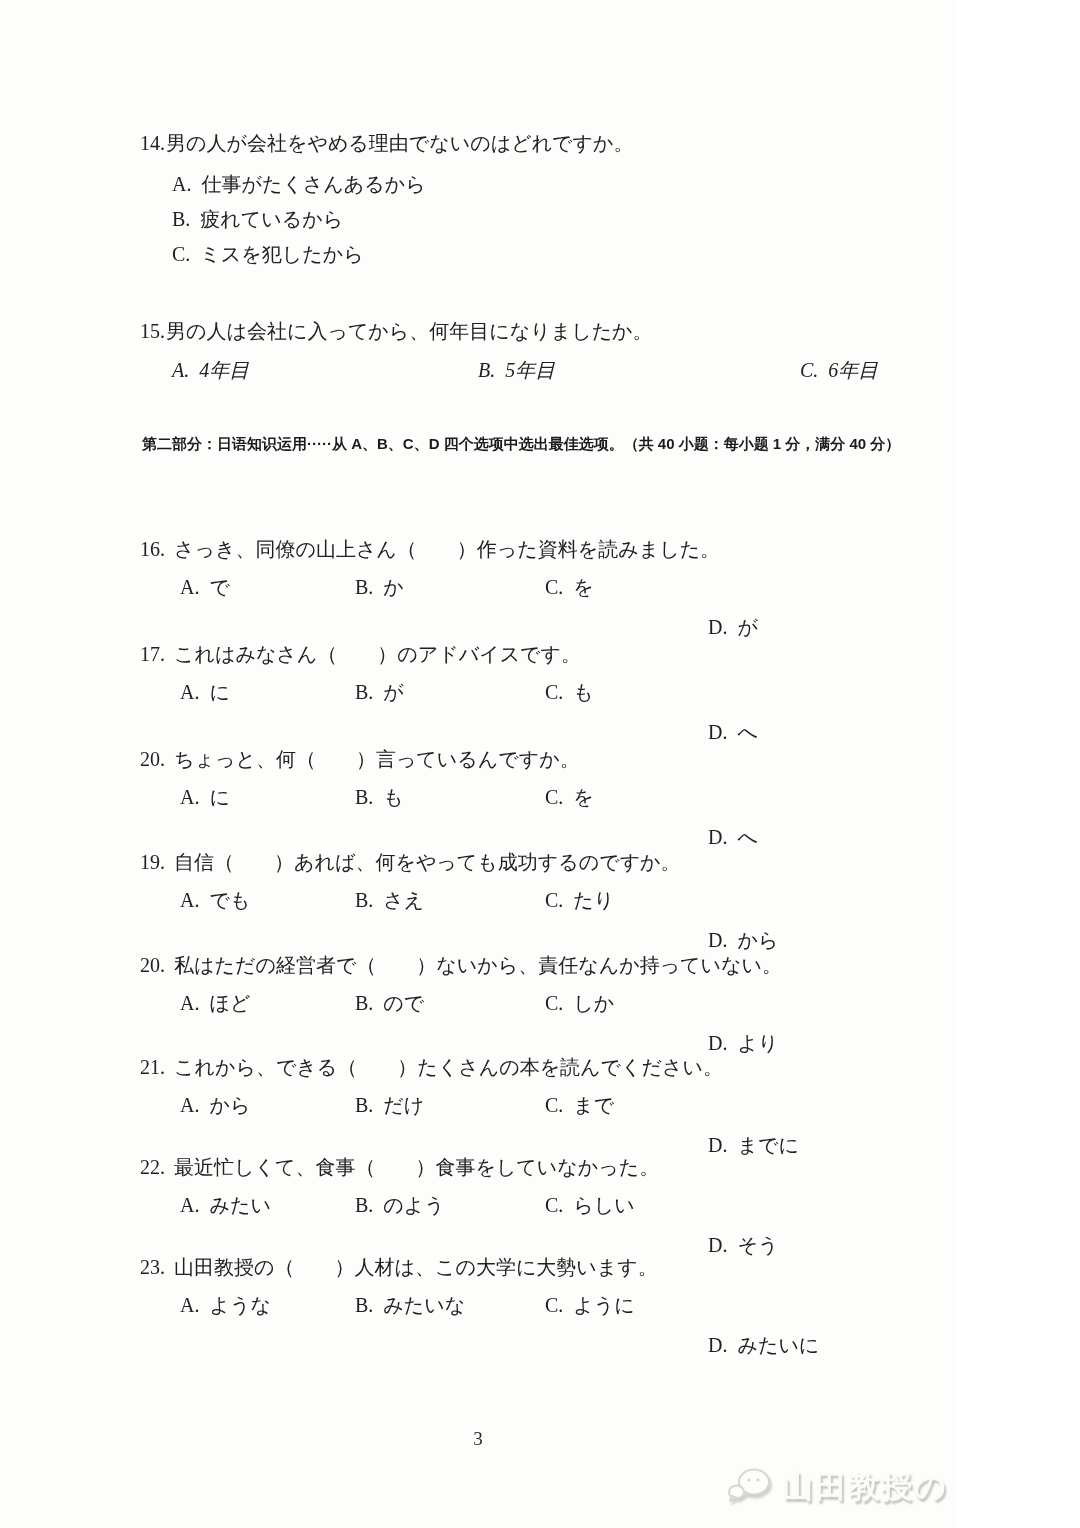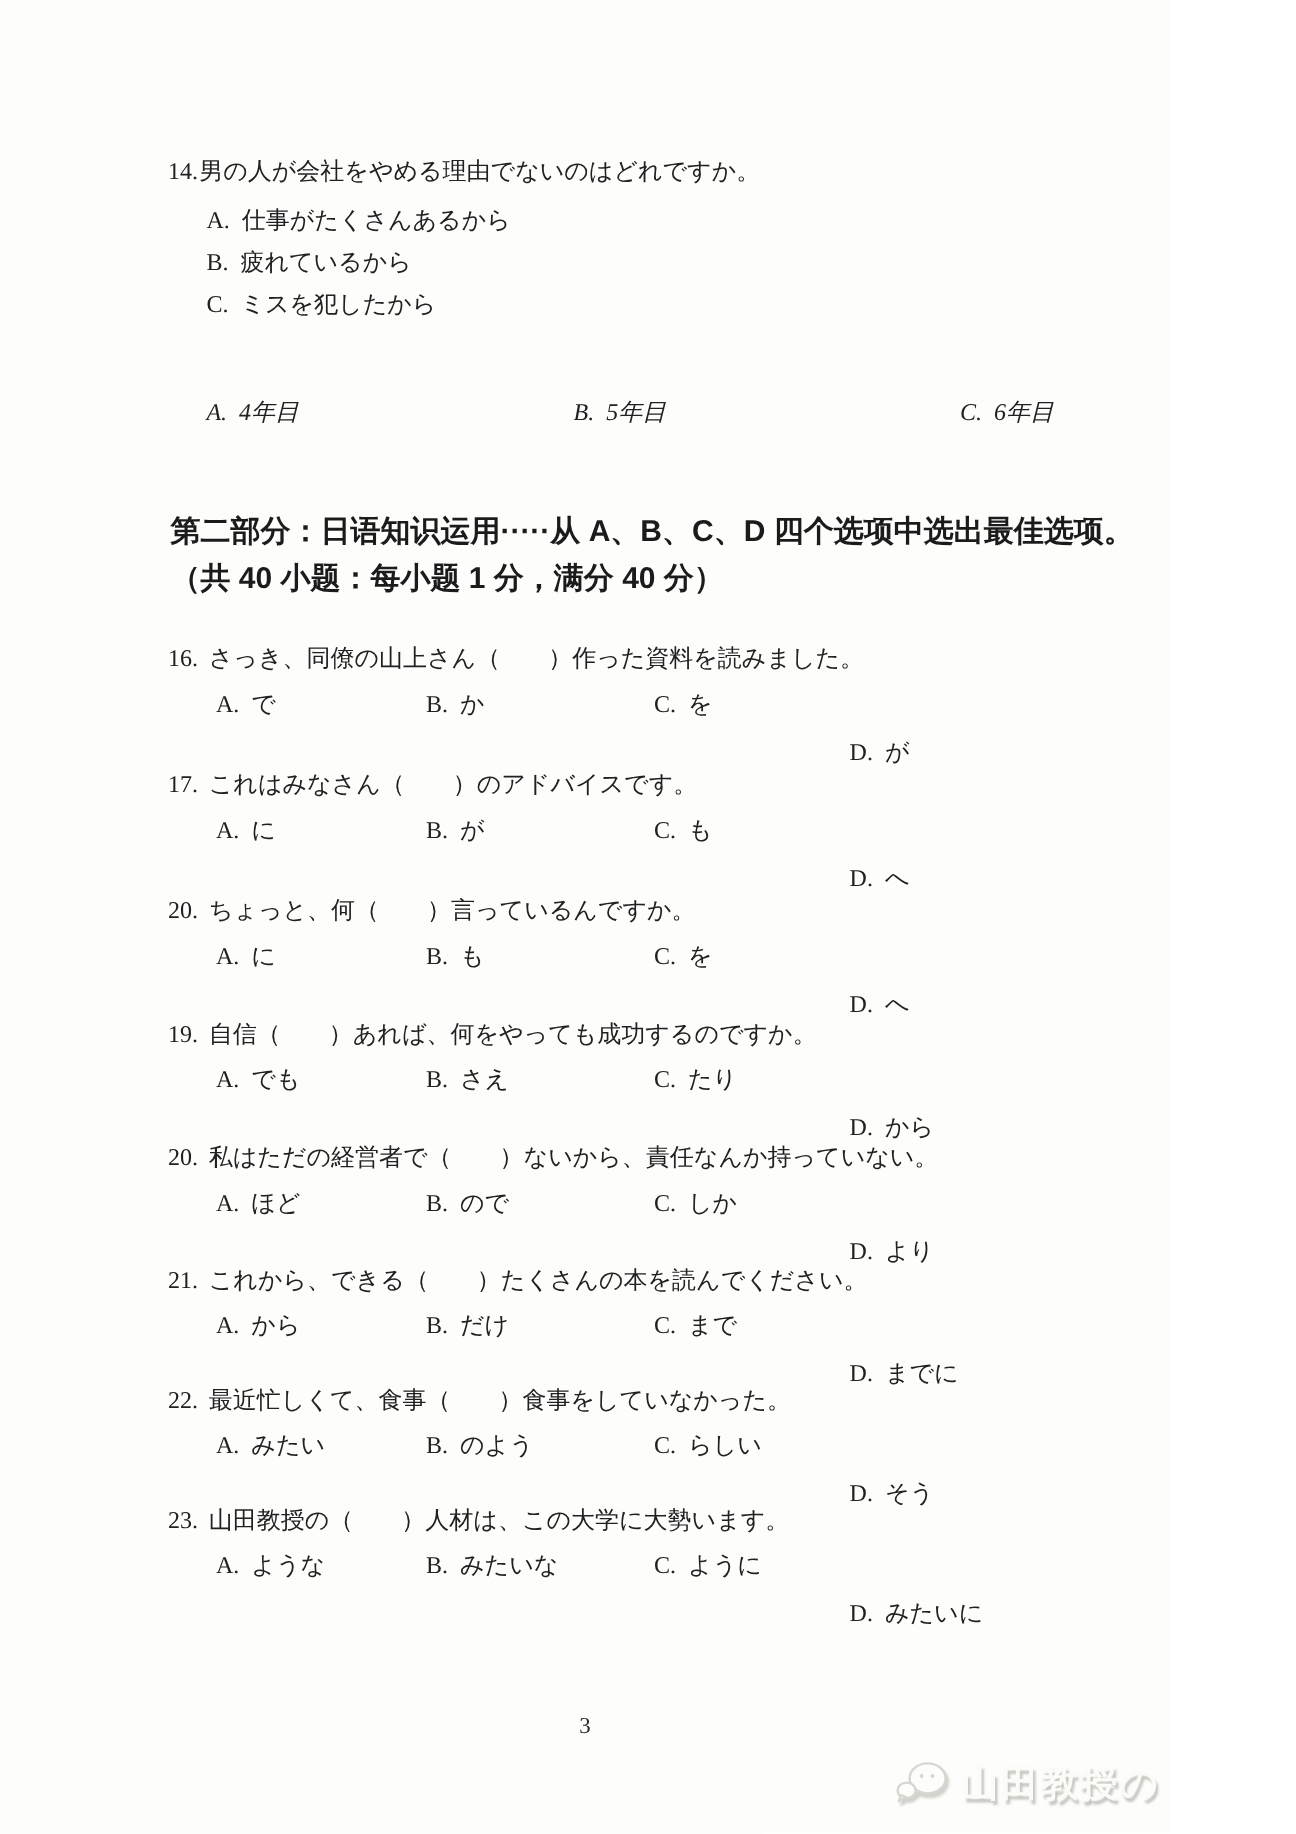--- a/index.html
+++ b/index.html
@@ -3,21 +3,20 @@
 <meta charset="utf-8">
 <style>
   html,body{margin:0;padding:0;background:#ffffff;}
   .page{
     position:relative;
     width:956px;height:1528px;
     background:#fdfdfc;
     font-family:"Liberation Serif", serif;
     color:#212121;
     overflow:hidden;
-    padding-left:19px;
   }
   .q{
     position:absolute;
     left:140px;
     width:830px;
     font-size:20px;
     line-height:26px;
   }
   .q-line{white-space:nowrap;}
   .num{display:inline-block;}
@@ -33,21 +32,21 @@
   .lab{margin-right:10px;}
   .oa{left:40px;} .ob{left:215px;} .oc{left:405px;} .od{left:568px;margin-top:40px;}
   .o15a{left:32px;} .o15b{left:338px;} .o15c{left:660px;}
   
   .sec-header{
     position:absolute;
     left:142px;top:424px;
     width:818px;
     font-family:"Liberation Sans", sans-serif;
     font-weight:700;
-    font-size:25px;
+    font-size:15px;
     line-height:39px;
     color:#1b1b1b;
   }
   .page-num{
     position:absolute;
     top:1428px;left:0;
     width:100%;
     text-align:center;
     font-size:19px;
     color:#2a2a2a;
@@ -78,20 +77,23 @@
       <span class="num tight">14.</span><span>男の人が会社をやめる理由でないのはどれですか。</span>
     </div>
     <div class="opts-v">
       <div class="opt"><span class="lab">A.</span><span>仕事がたくさんあるから</span></div>
       <div class="opt"><span class="lab">B.</span><span>疲れているから</span></div>
       <div class="opt"><span class="lab">C.</span><span>ミスを犯したから</span></div>
     </div>
   </section>
 
   <section class="q" style="top:318px">
+    <div class="q-line">
+      <span class="num tight">15.</span><span>男の人は会社に入ってから、何年目になりましたか。</span>
+    </div>
     <div class="opts-h row15">
       <span class="opt o15a"><span class="lab">A.</span><span>4年目</span></span>
       <span class="opt o15b"><span class="lab">B.</span><span>5年目</span></span>
       <span class="opt o15c"><span class="lab">C.</span><span>6年目</span></span>
     </div>
   </section>
 
   <div class="sec-header">第二部分：日语知识运用·····从 A、B、C、D 四个选项中选出最佳选项。（共 40 小题：每小题 1 分，满分 40 分）</div>
 
   <section class="q" style="top:536px">

